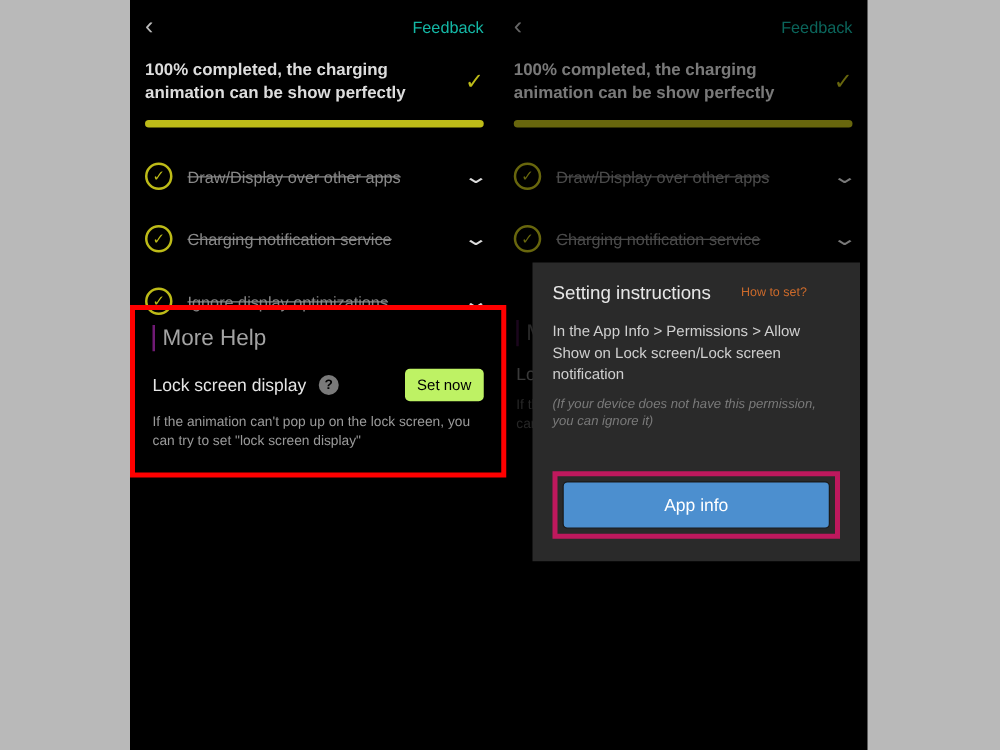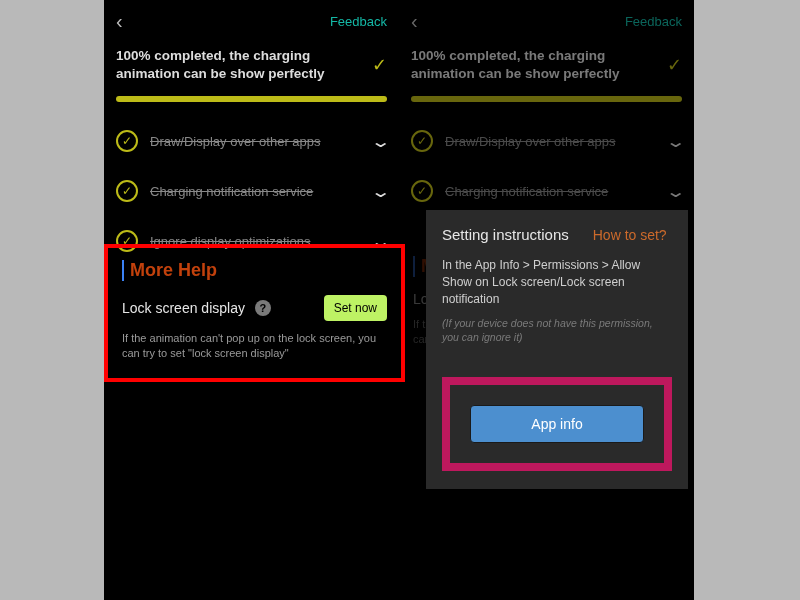--- a/index.html
+++ b/index.html
@@ -55,23 +55,23 @@
 
   
   .morebox {
     position: absolute;
     left: 0; right: -6px; top: 244px;
     border: 4px solid #ff0000;
     padding: 12px 14px 16px;
     background: transparent;
   }
   .moreh {
-    color: #c2410c; font-size: 18px;
-    font-weight: 700;
-    border-left: 2px solid #3b82f6;
+    color: #a3a3a3; font-size: 18px;
+    font-weight: 400;
+    border-left: 2px solid #701a75;
     padding-left: 6px;
     margin-bottom: 14px;
   }
   .lockrow { display: flex; align-items: center; gap: 10px; margin-bottom: 10px; }
   .locklabel { color: #e6e6e6; font-size: 14px; }
   .qmark {
     width: 16px; height: 16px; border-radius: 50%;
     background: #7a7a7a; color: #000;
     display: inline-flex; align-items: center; justify-content: center;
     font-size: 11px; font-weight: 700;
@@ -93,26 +93,26 @@
   .modal {
     position: absolute;
     left: 322px; right: 6px; top: 210px;
     background: #2a2a2a;
     border-radius: 0;
     padding: 16px 16px 18px;
     color: #ccc;
   }
   .modal .mtitle { display: flex; align-items: center; gap: 12px; margin-bottom: 14px; }
   .modal .mtitle .t { color: #e7e7e7; font-size: 15px; }
-  .modal .mtitle .how { color: #cc6a2b; font-size: 14px; padding-left: 12px; }
+  .modal .mtitle .how { color: #cc6a2b; font-size: 10px; padding-left: 12px; }
   .modal .mtext { color: #cfcfcf; font-size: 12px; line-height: 1.4; margin-bottom: 10px; }
   .modal .mhint { color: #7a7a7a; font-size: 10.5px; line-height: 1.3; margin-bottom: 32px; font-style: italic; }
   .appinfo-wrap {
-    border: 8px solid #be185d;
-    padding: 20px;
+    border: 4px solid #be185d;
+    padding: 4px;
   }
   .appinfo {
     width: 100%;
     background: #4c8fcf;
     color: #fff;
     border: 1px solid #1a1a1a;
     border-radius: 4px;
     padding: 10px 0;
     font-size: 14px;
   }

